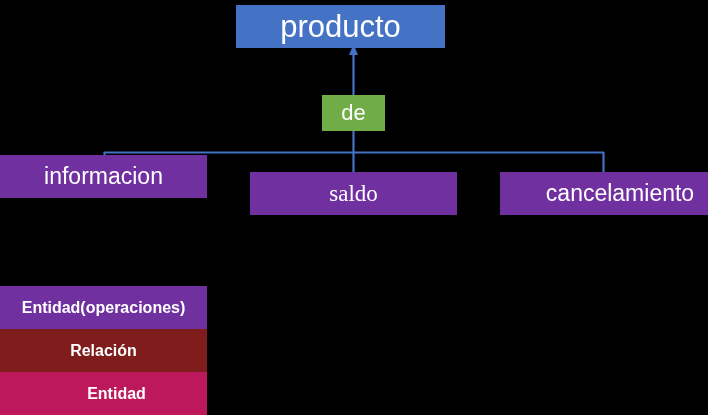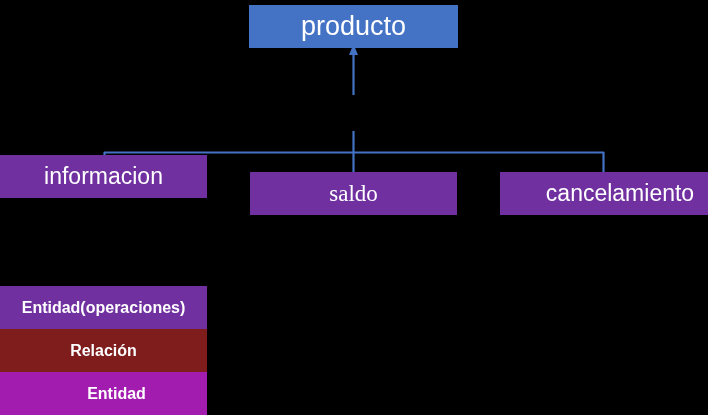--- a/index.html
+++ b/index.html
@@ -31,23 +31,23 @@
     line-height: 1;
     white-space: nowrap;
     z-index: 3;
   }
   .node-entity     { background: #4472C4; }
   .node-relation   { background: #70AD47; }
   .node-operation  { background: #7030A0; }
 
   
   #node-producto {
-    left: 249px; top: 5px;
+    left: 236px; top: 5px;
     width: 209px; height: 43px;
-    font-size: 27px;
+    font-size: 31px;
   }
   
   #node-de {
     left: 322px; top: 95px;
     width: 63px; height: 36px;
     font-size: 22px;
   }
   
   #node-informacion {
     left: 0px; top: 155px;
@@ -90,21 +90,21 @@
     align-items: center;
     justify-content: center;
     color: #ffffff;
     font-size: 16px;
     font-weight: bold;
     box-sizing: border-box;
     white-space: nowrap;
   }
   .legend-operation { background: #7030A0; }
   .legend-relation  { background: #7f1d1d; }
-  .legend-entity    { background: #a21caf; padding-left: 26px; }
+  .legend-entity    { background: #be185d; padding-left: 26px; }
 </style>
 </head>
 <body>
 
 <div id="canvas">
 
   <svg id="connectors" viewBox="0 0 708 415" width="708" height="415">
 
     <line x1="353.5" y1="95" x2="353.5" y2="52" stroke="#4472C4" stroke-width="2.2"></line>
     <polygon points="353.5,44 349,55 358,55" fill="#4472C4"></polygon>
@@ -115,20 +115,23 @@
 
     <line x1="104.5" y1="152" x2="104.5" y2="172" stroke="#4472C4" stroke-width="2.2"></line>
 
     <line x1="603.5" y1="152" x2="603.5" y2="172" stroke="#4472C4" stroke-width="2.2"></line>
   </svg>
 
   <div class="node node-entity" id="node-producto">
     <span>producto</span>
   </div>
 
+  <div class="node node-relation" id="node-de">
+    <span>de</span>
+  </div>
 
   <div class="node node-operation" id="node-informacion">
     <span>informacion</span>
   </div>
 
   <div class="node node-operation" id="node-saldo">
     <span>saldo</span>
   </div>
 
   <div class="node node-operation" id="node-cancelamiento">

